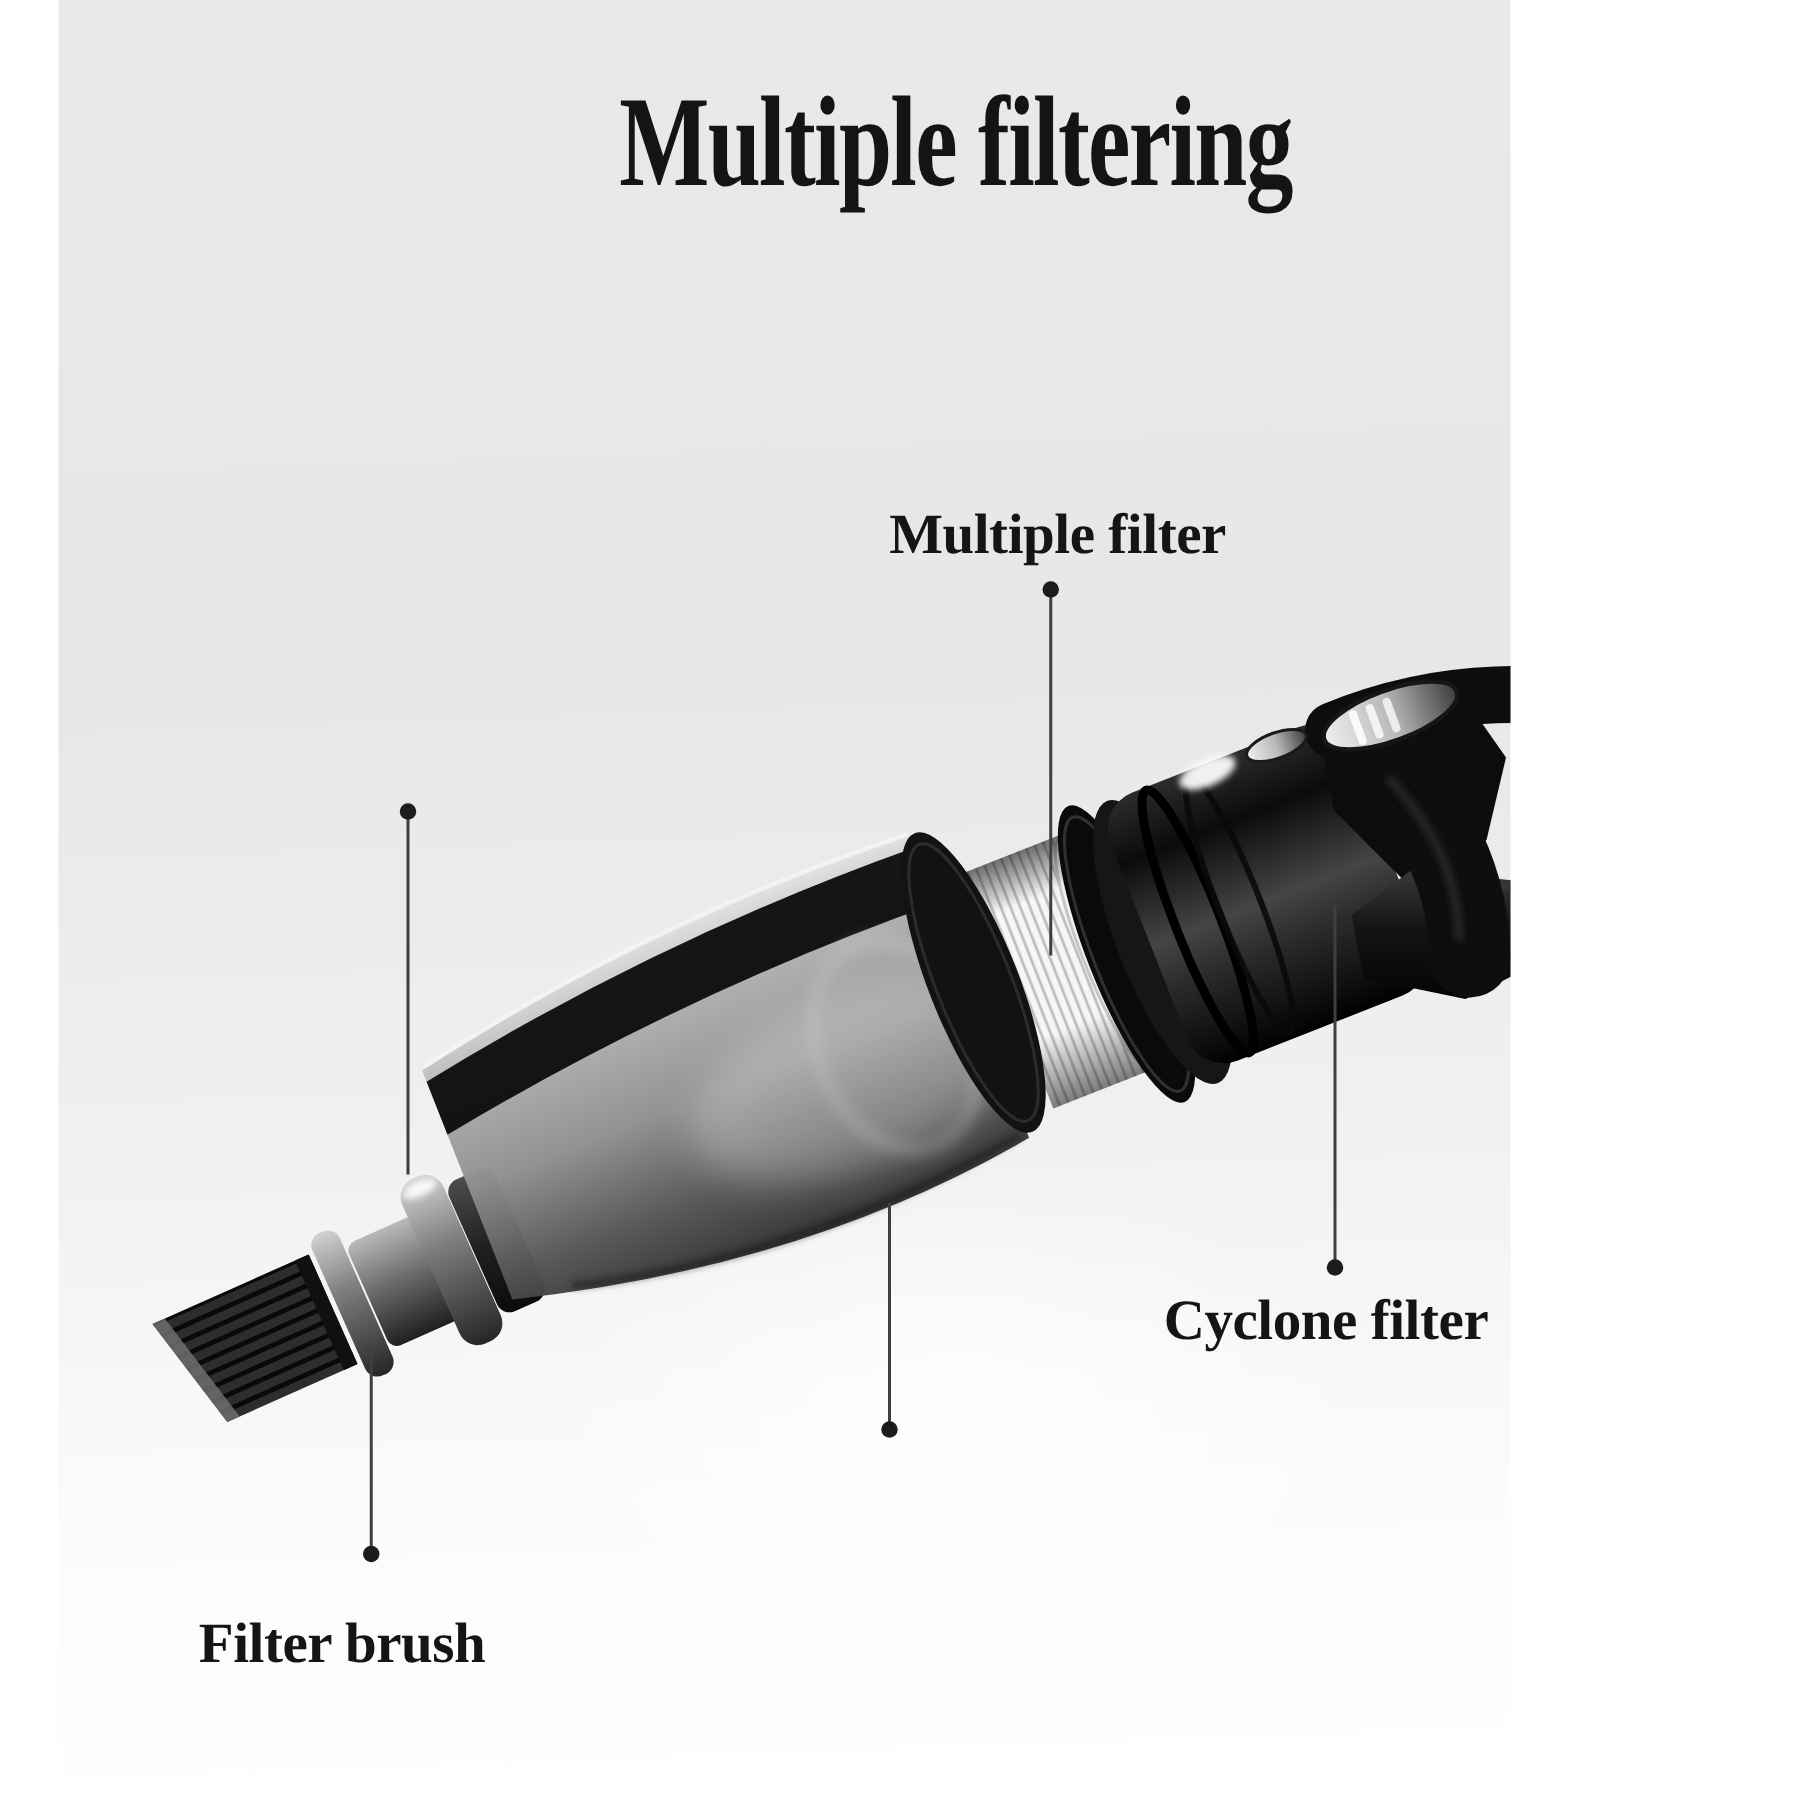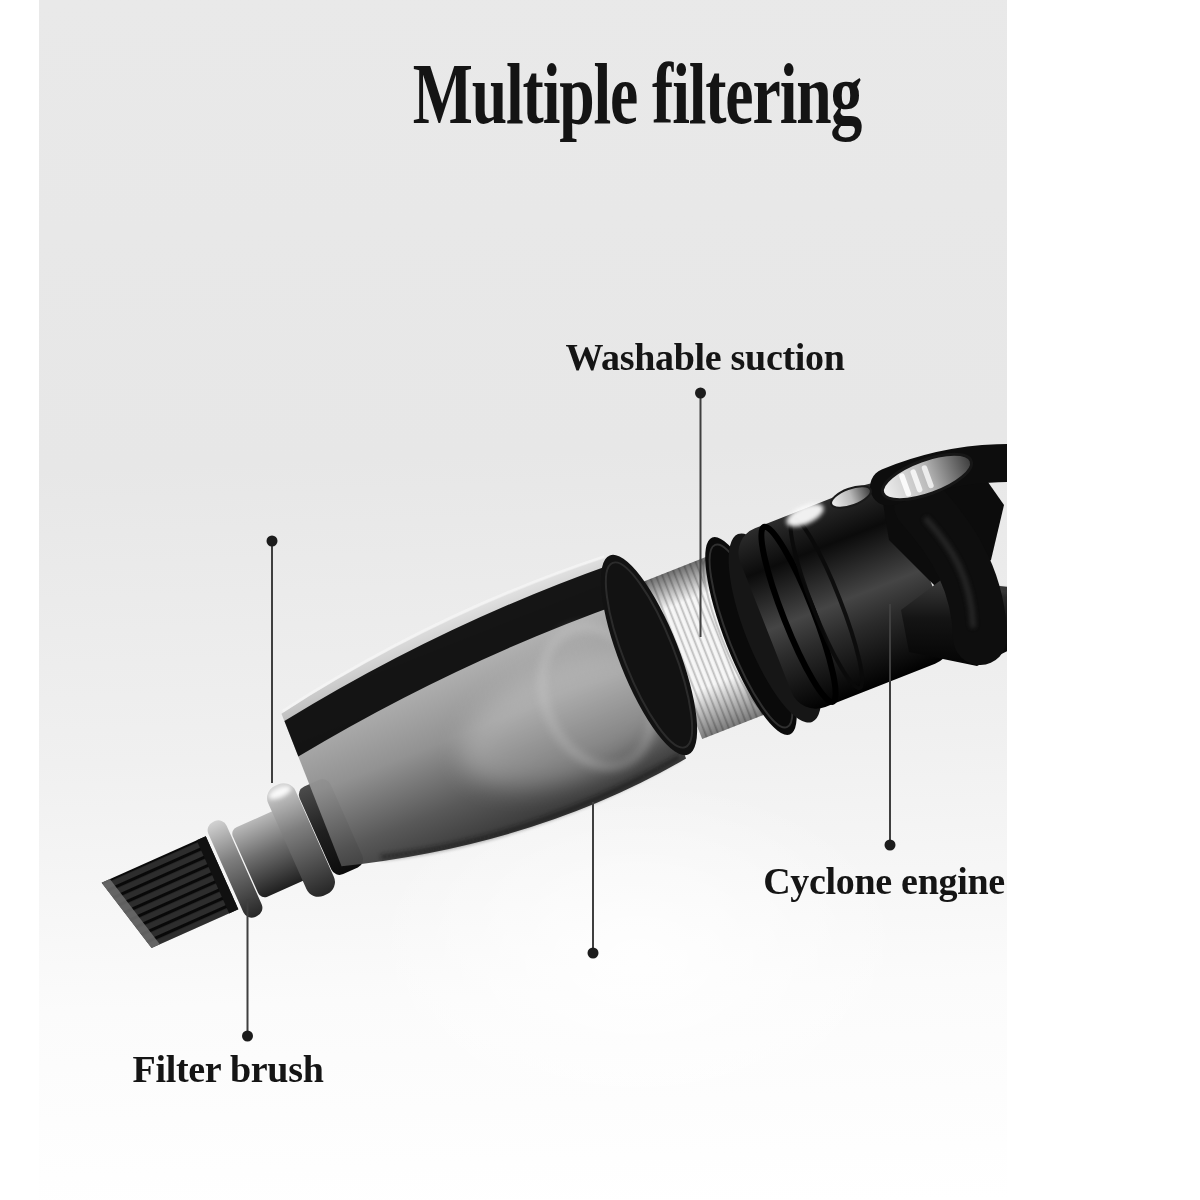--- a/index.html
+++ b/index.html
@@ -32,21 +32,21 @@
     letter-spacing:-0.3px;
     color:#151515;
     white-space:nowrap;
     text-align:center;
     line-height:1.07;
   }
   .lab-washable{left:666px;top:357px;}
   .lab-short{left:259px;top:499px;}
   .lab-cyclone{left:845px;top:881px;}
   .lab-warehouse{left:568px;top:1002px;white-space:normal;width:480px;}
-  .lab-brush{left:189px;top:1069px;}
+  .lab-brush{left:189px;top:1096px;}
   svg.scene{position:absolute;left:0;top:0;}
 </style>
 </head>
 <body>
 
 <div class="stage">
 
   <h1 class="title">Multiple filtering</h1>
 
   <svg class="scene" width="1200" height="1200" viewBox="0 0 1200 1200">
@@ -201,17 +201,17 @@
     </g>
     <g fill="#1c1c1c">
       <circle cx="661.5" cy="393" r="5.5"></circle>
       <circle cx="233" cy="541" r="5.5"></circle>
       <circle cx="851" cy="845" r="5.5"></circle>
       <circle cx="554" cy="953" r="5.5"></circle>
       <circle cx="208.5" cy="1036" r="5.5"></circle>
     </g>
   </svg>
 
-  <div class="callout-label lab-washable">Washable suction</div>
-  <div class="callout-label lab-cyclone">Cyclone engine</div>
+  <div class="callout-label lab-washable">Multiple filter</div>
+  <div class="callout-label lab-cyclone">Cyclone filter</div>
   <div class="callout-label lab-brush">Filter brush</div>
 
 </div>
 
 </body></html>

